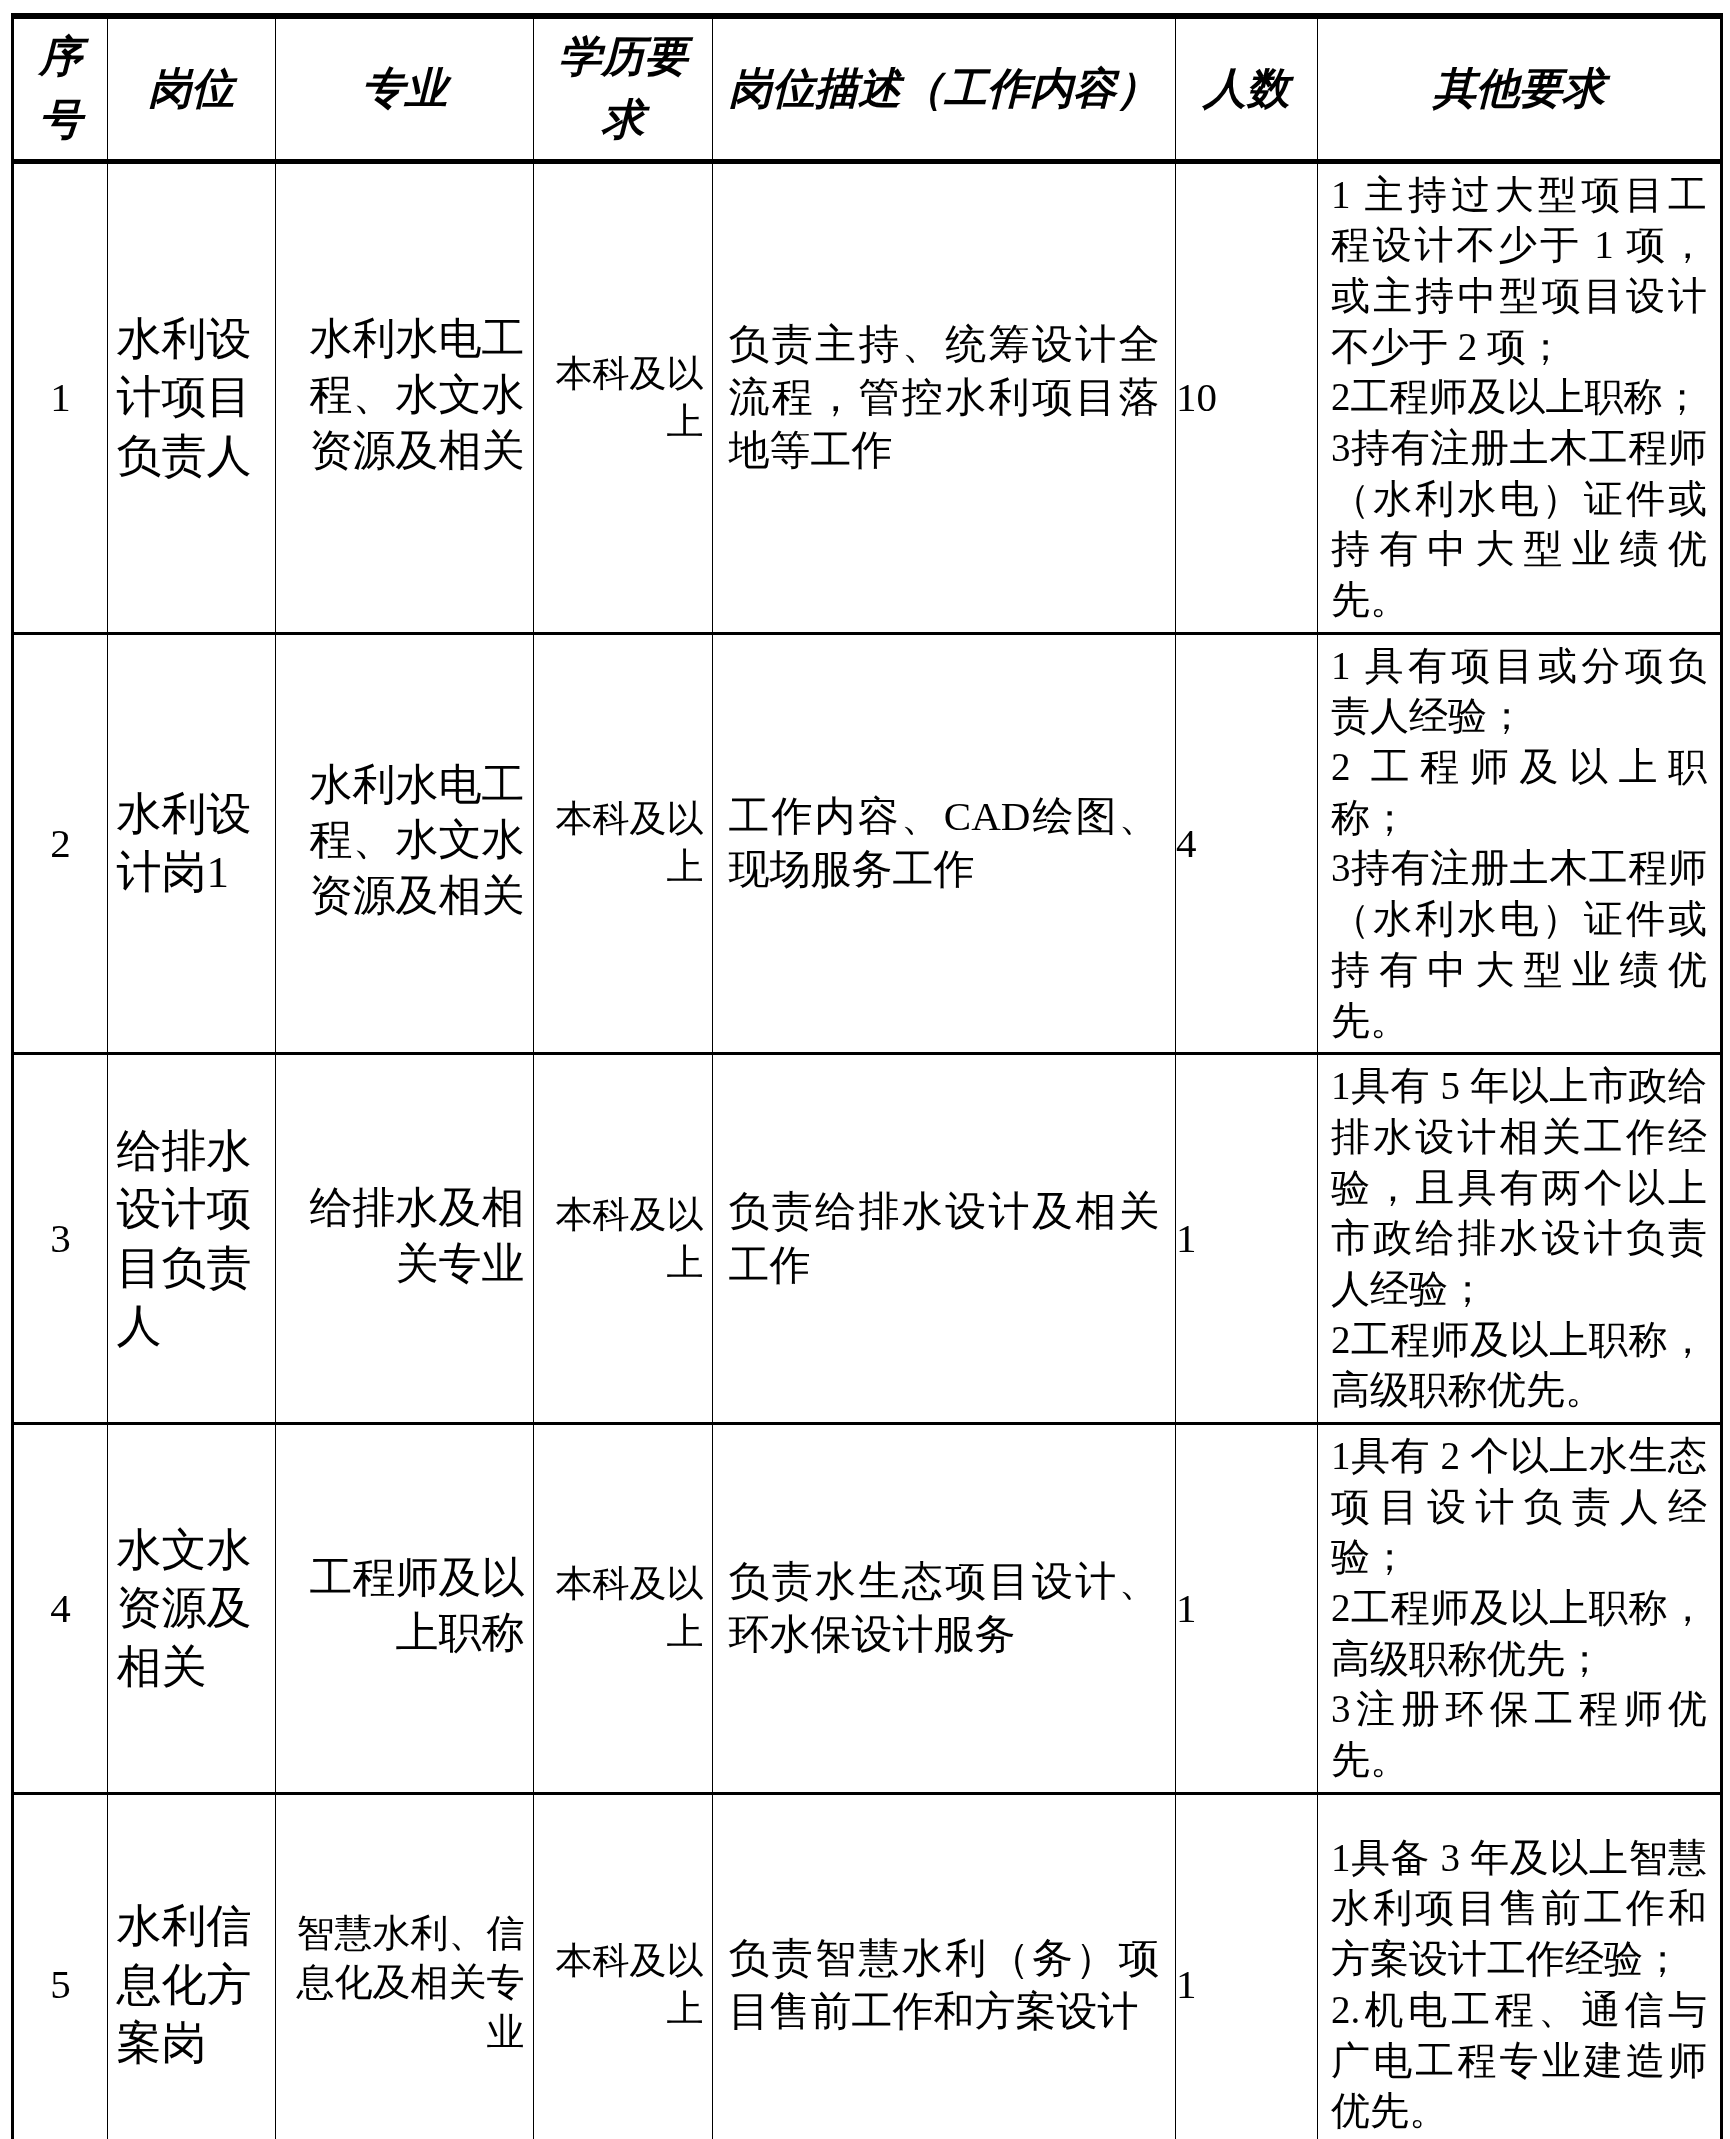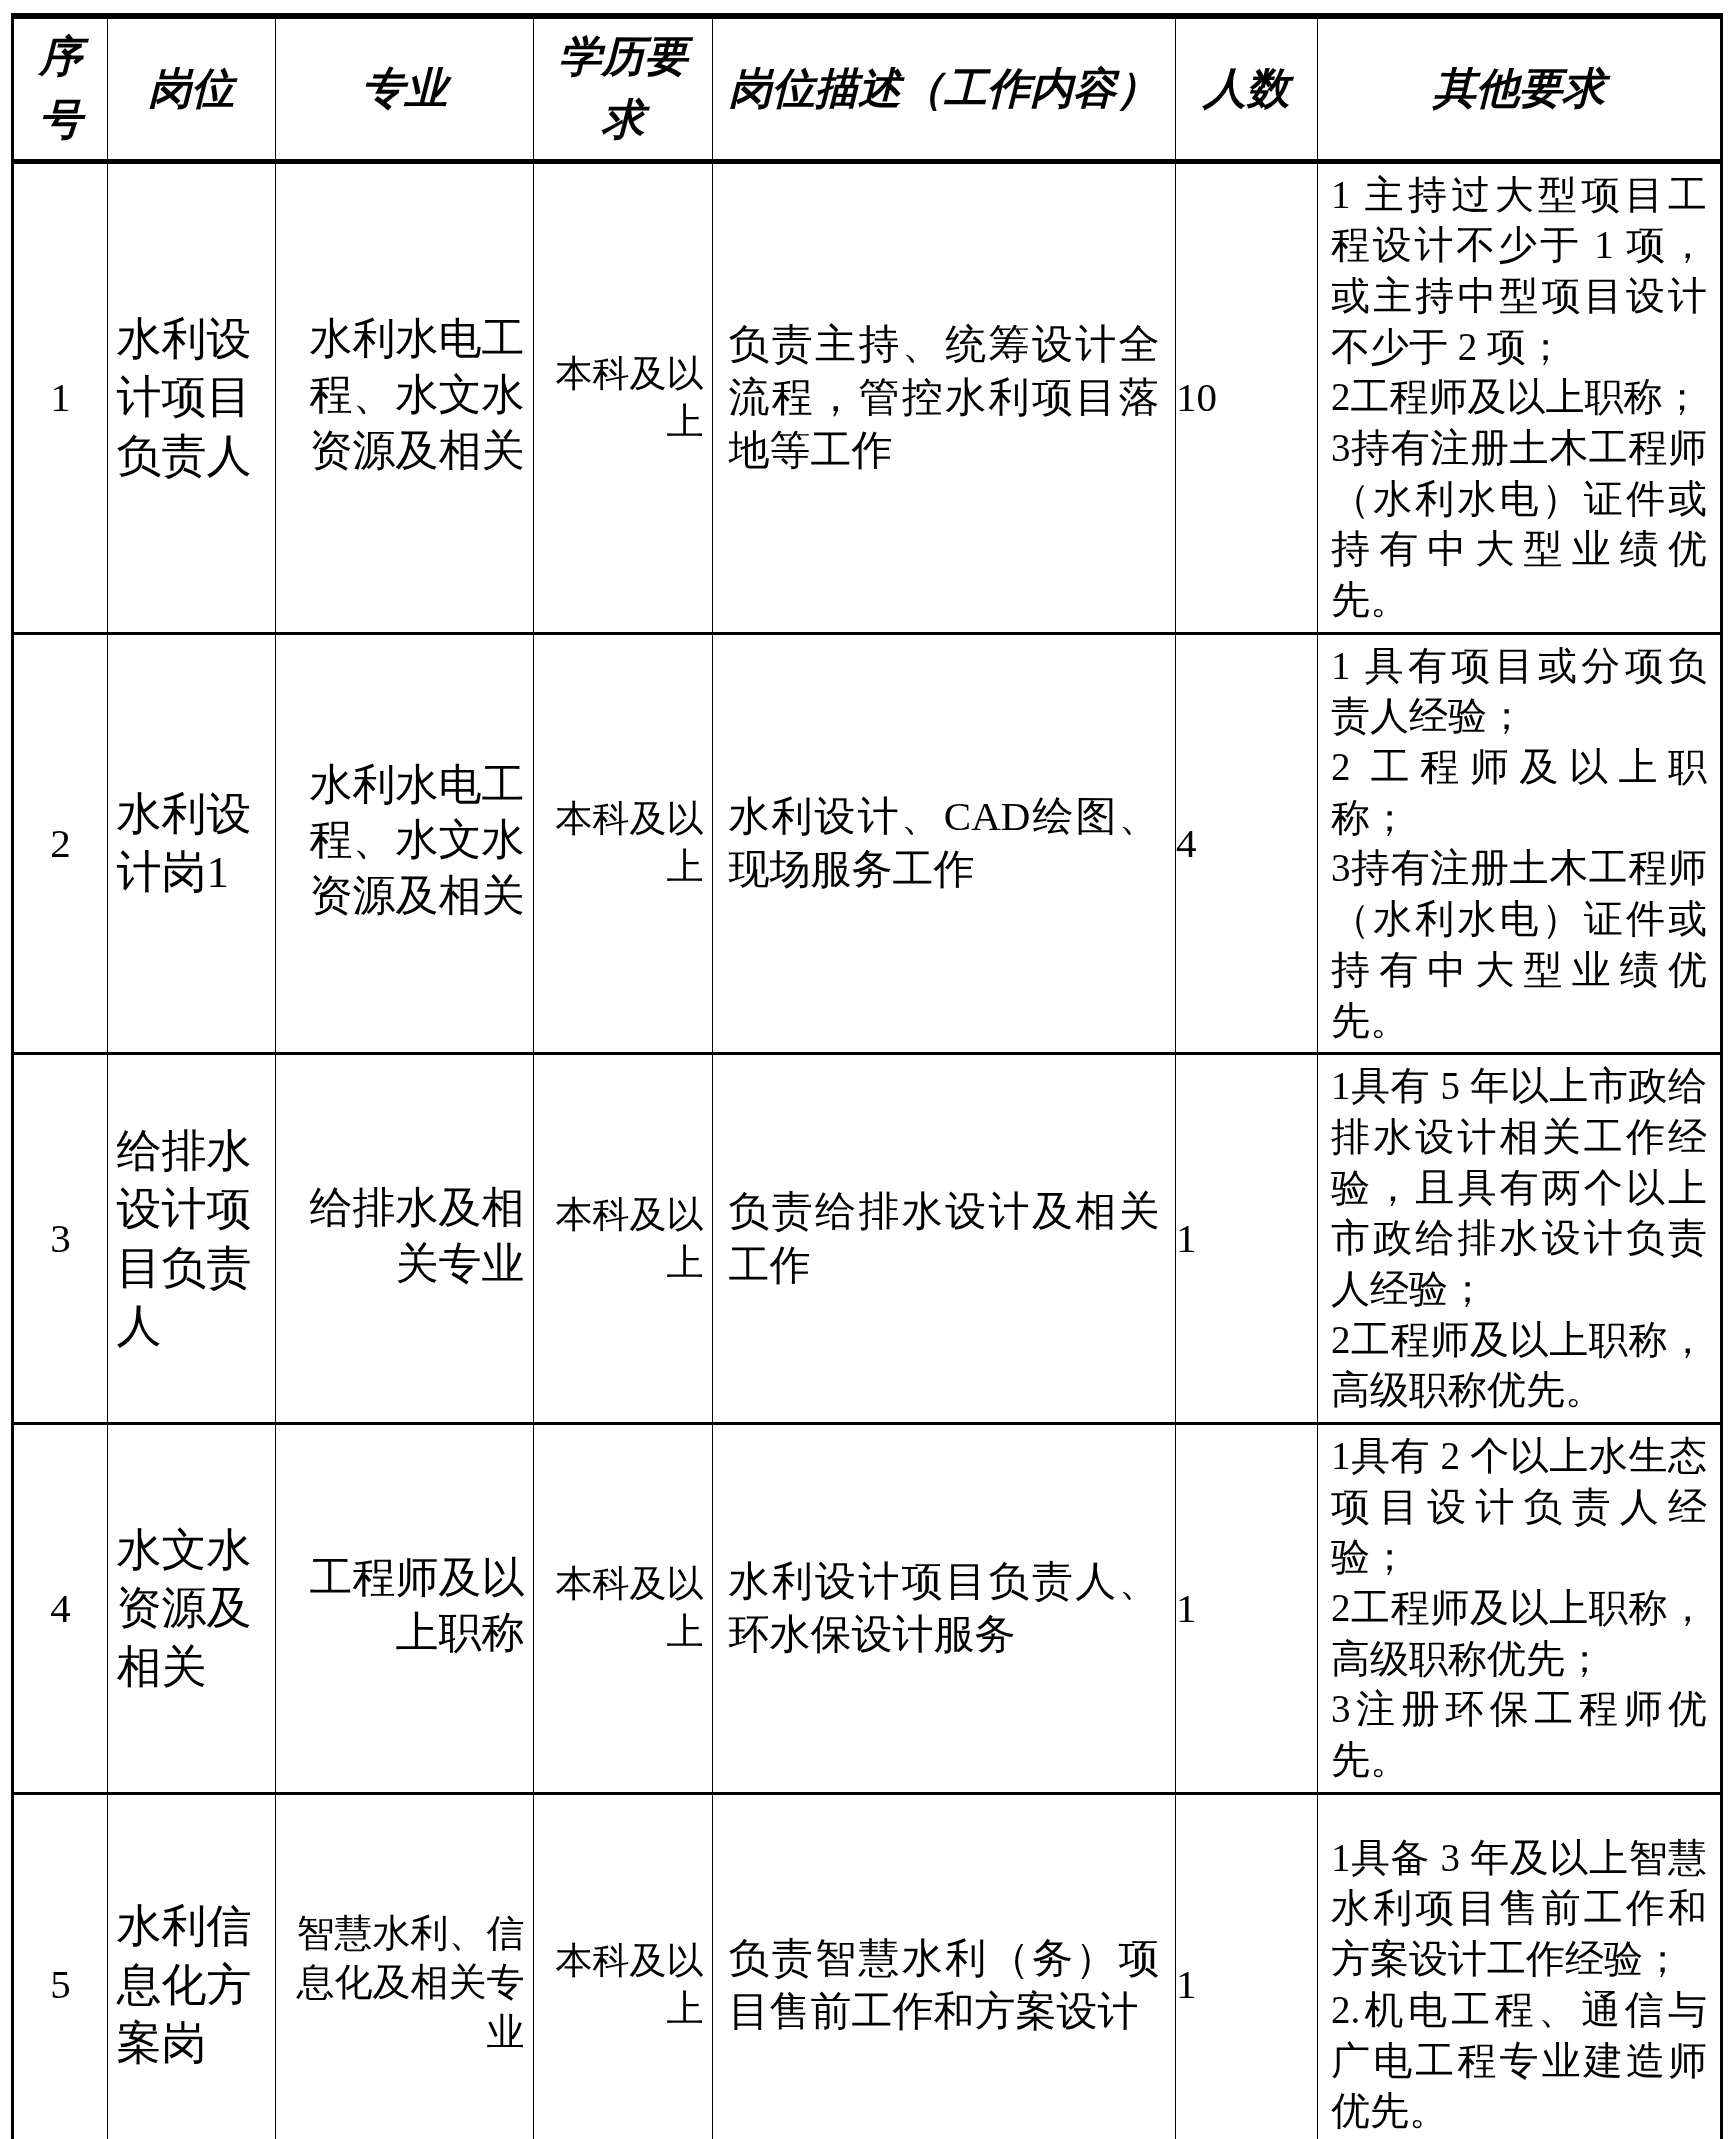--- a/index.html
+++ b/index.html
@@ -94,42 +94,42 @@
         <td class="c-count">10</td>
         <td class="c-req">1 主持过大型项目工程设计不少于 1 项，或主持中型项目设计不少于 2 项；
 2工程师及以上职称；
 3持有注册土木工程师（水利水电）证件或持有中大型业绩优先。</td>
       </tr>
       <tr class="r2">
         <td class="c-no">2</td>
         <td class="c-pos">水利设计岗1</td>
         <td class="c-major">水利水电工程、水文水资源及相关</td>
         <td class="c-edu">本科及以上</td>
-        <td class="c-desc">水利设计、CAD绘图、现场服务工作</td>
+        <td class="c-desc">工作内容、CAD绘图、现场服务工作</td>
         <td class="c-count">4</td>
         <td class="c-req">1 具有项目或分项负责人经验；
 2 工程师及以上职称；
 3持有注册土木工程师（水利水电）证件或持有中大型业绩优先。</td>
       </tr>
       <tr class="r3">
         <td class="c-no">3</td>
         <td class="c-pos">给排水设计项目负责人</td>
         <td class="c-major">给排水及相关专业</td>
         <td class="c-edu">本科及以上</td>
         <td class="c-desc">负责给排水设计及相关工作</td>
         <td class="c-count">1</td>
         <td class="c-req">1具有 5 年以上市政给排水设计相关工作经验，且具有两个以上市政给排水设计负责人经验；
 2工程师及以上职称，高级职称优先。</td>
       </tr>
       <tr class="r4">
         <td class="c-no">4</td>
         <td class="c-pos">水文水资源及相关</td>
         <td class="c-major">工程师及以上职称</td>
         <td class="c-edu">本科及以上</td>
-        <td class="c-desc">水利设计项目负责人、环水保设计服务</td>
+        <td class="c-desc">负责水生态项目设计、环水保设计服务</td>
         <td class="c-count">1</td>
         <td class="c-req">1具有 2 个以上水生态项目设计负责人经验；
 2工程师及以上职称，高级职称优先；
 3注册环保工程师优先。</td>
       </tr>
       <tr class="r5 major-sm">
         <td class="c-no">5</td>
         <td class="c-pos">水利信息化方案岗</td>
         <td class="c-major">智慧水利、信息化及相关专业</td>
         <td class="c-edu">本科及以上</td>

